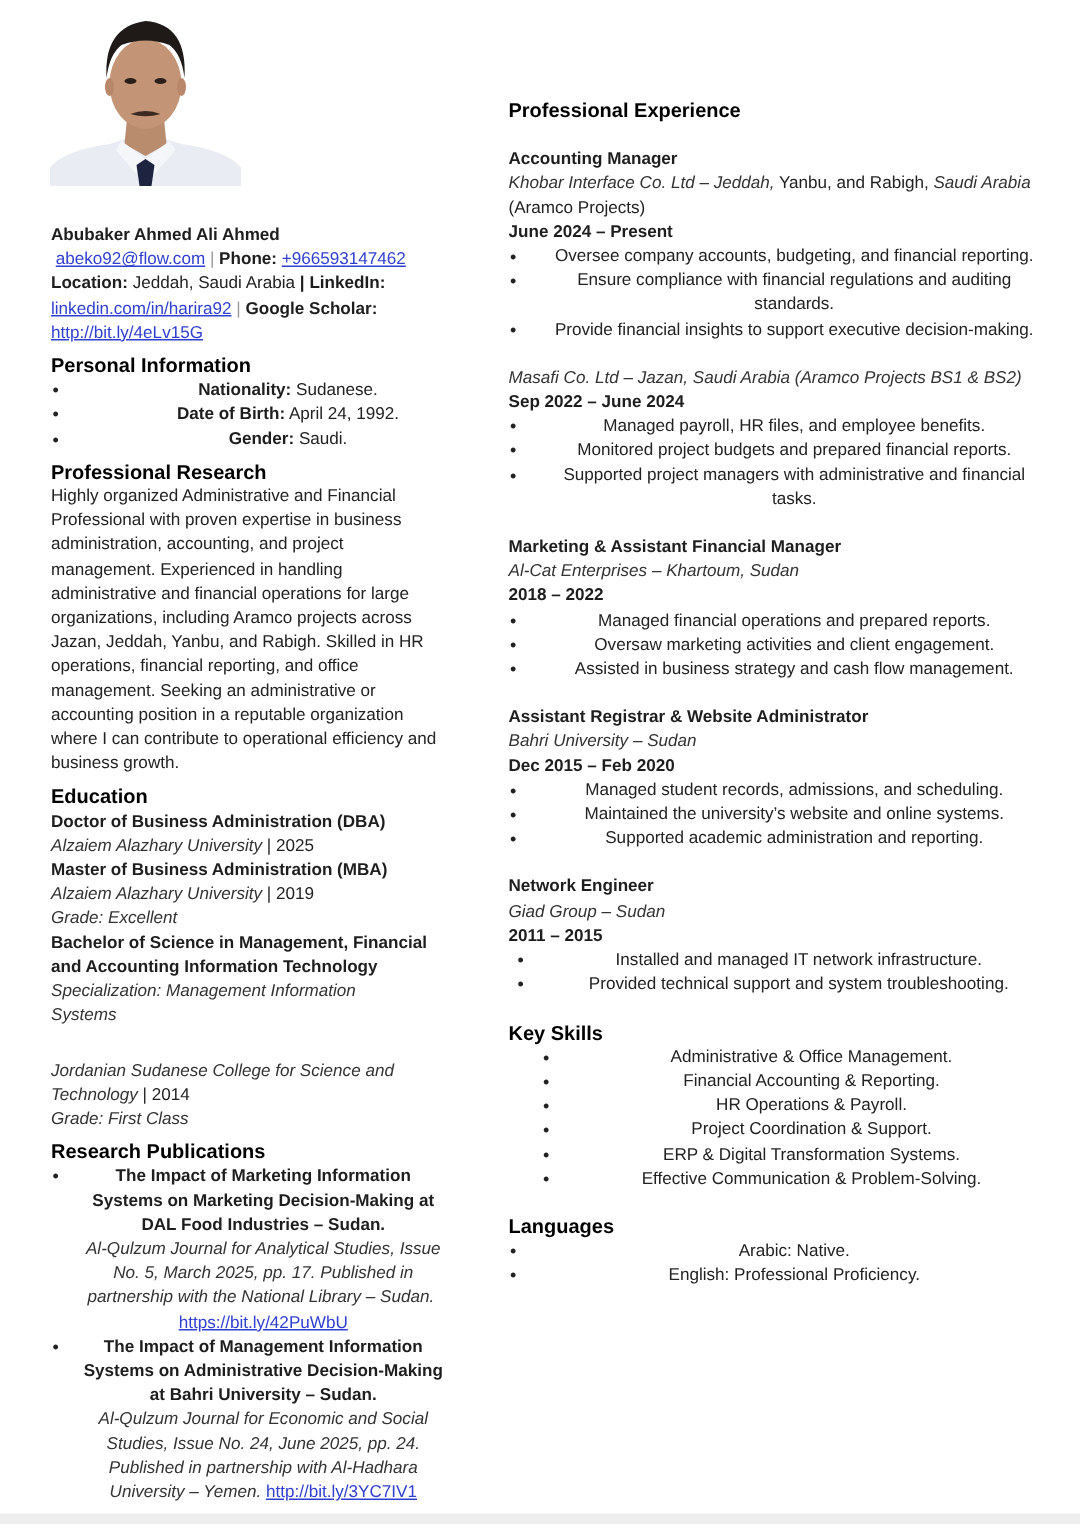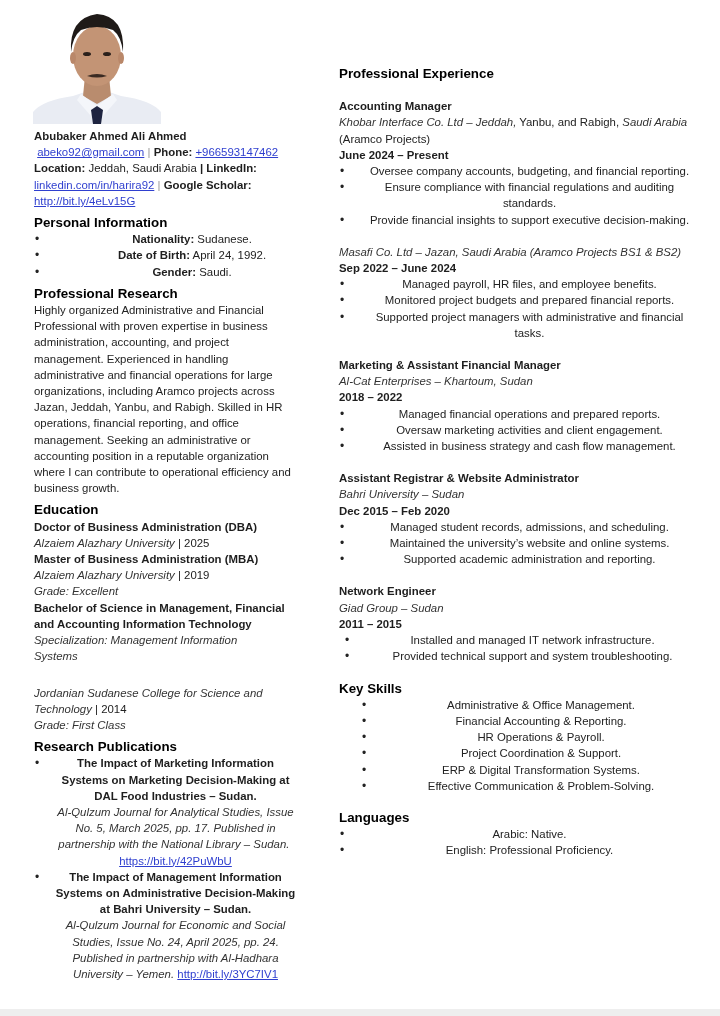--- a/index.html
+++ b/index.html
@@ -7,21 +7,21 @@
     width: 720px; height: 1016px; background: #ffffff; position: relative; overflow: hidden;
     font-family: "Liberation Sans", "DejaVu Sans", sans-serif; color: #222;
     font-size: 11.4px; line-height: 16.2px;
   }
   .col-right { position: absolute; left: 339px; top: 66px; width: 360px; }
   .photo {
     position: absolute; left: 33px; top: 0; width: 128px; height: 124px; overflow: hidden;
     background: #ffffff;
   }
   .photo svg { display: block; }
-  .header { position: absolute; left: 34px; top: 128px; width: 295px; }
+  .header { position: absolute; left: 34px; top: 149px; width: 295px; }
   .b { font-weight: bold; color: #1e1e1e; }
   .i { font-style: italic; color: #333; }
   a, .link { color: #2f3fcf; text-decoration: underline; }
   .sep { color: #999; }
   .sec-title { font-weight: bold; color: #000000; margin: 0; }
   ul { margin: 0; padding: 0; list-style: none; }
   li { position: relative; padding-left: 21px; text-align: center; }
   li::before { content: "\2022"; position: absolute; left: 1px; top: 0; color: #222; font-size: 12px; }
   .skills li { padding-left: 44px; }
   .skills li::before { left: 23px; }
@@ -58,21 +58,21 @@
     <path d="M54 76 Q64 72 74 76 Q64 79 54 76 Z" fill="#3a2a22"></path>
 
     <ellipse cx="40" cy="58" rx="3" ry="6" fill="#b98769"></ellipse>
     <ellipse cx="88" cy="58" rx="3" ry="6" fill="#b98769"></ellipse>
   </svg>
 </div>
 
 <div class="header">
   <div class="b">Abubaker Ahmed Ali Ahmed</div>
   <div>
-    &nbsp;<a class="link">abeko92@gmail.com</a>
+    &nbsp;<a class="link">abeko92@flow.com</a>
     <span class="sep">|</span>
     <span class="b">Phone:</span>
     <a class="link">+966593147462</a>
   </div>
   <div>
     <span class="b">Location:</span>
     <span>Jeddah, Saudi Arabia</span>
     <span class="b">|</span>
     <span class="b">LinkedIn:</span>
   </div>
@@ -122,21 +122,21 @@
 
   <section>
     <h3 class="sec-title">Research Publications</h3>
     <ul style="width:262px;">
       <li>
         <div class="b">The Impact of Marketing Information Systems on Marketing Decision-Making at DAL Food Industries – Sudan.</div>
         <div><span class="i">Al-Qulzum Journal for Analytical Studies, Issue No. 5, March 2025, pp. 17. Published in partnership with the National Library – Sudan.</span>&nbsp; <a class="link">https://bit.ly/42PuWbU</a></div>
       </li>
       <li>
         <div class="b">The Impact of Management Information Systems on Administrative Decision-Making at Bahri University – Sudan.</div>
-        <div><span class="i">Al-Qulzum Journal for Economic and Social Studies, Issue No. 24, April 2025, pp. 24. Published in partnership with Al-Hadhara University – Yemen.</span> <a class="link">http://bit.ly/3YC7IV1</a></div>
+        <div><span class="i">Al-Qulzum Journal for Economic and Social Studies, Issue No. 24, June 2025, pp. 24. Published in partnership with Al-Hadhara University – Yemen.</span> <a class="link">http://bit.ly/3YC7IV1</a></div>
       </li>
     </ul>
   </section>
 </div>
 
 <div class="col-right">
   <h3 class="sec-title">Professional Experience</h3>
   <div class="gap-m"></div>
 
   <section>

